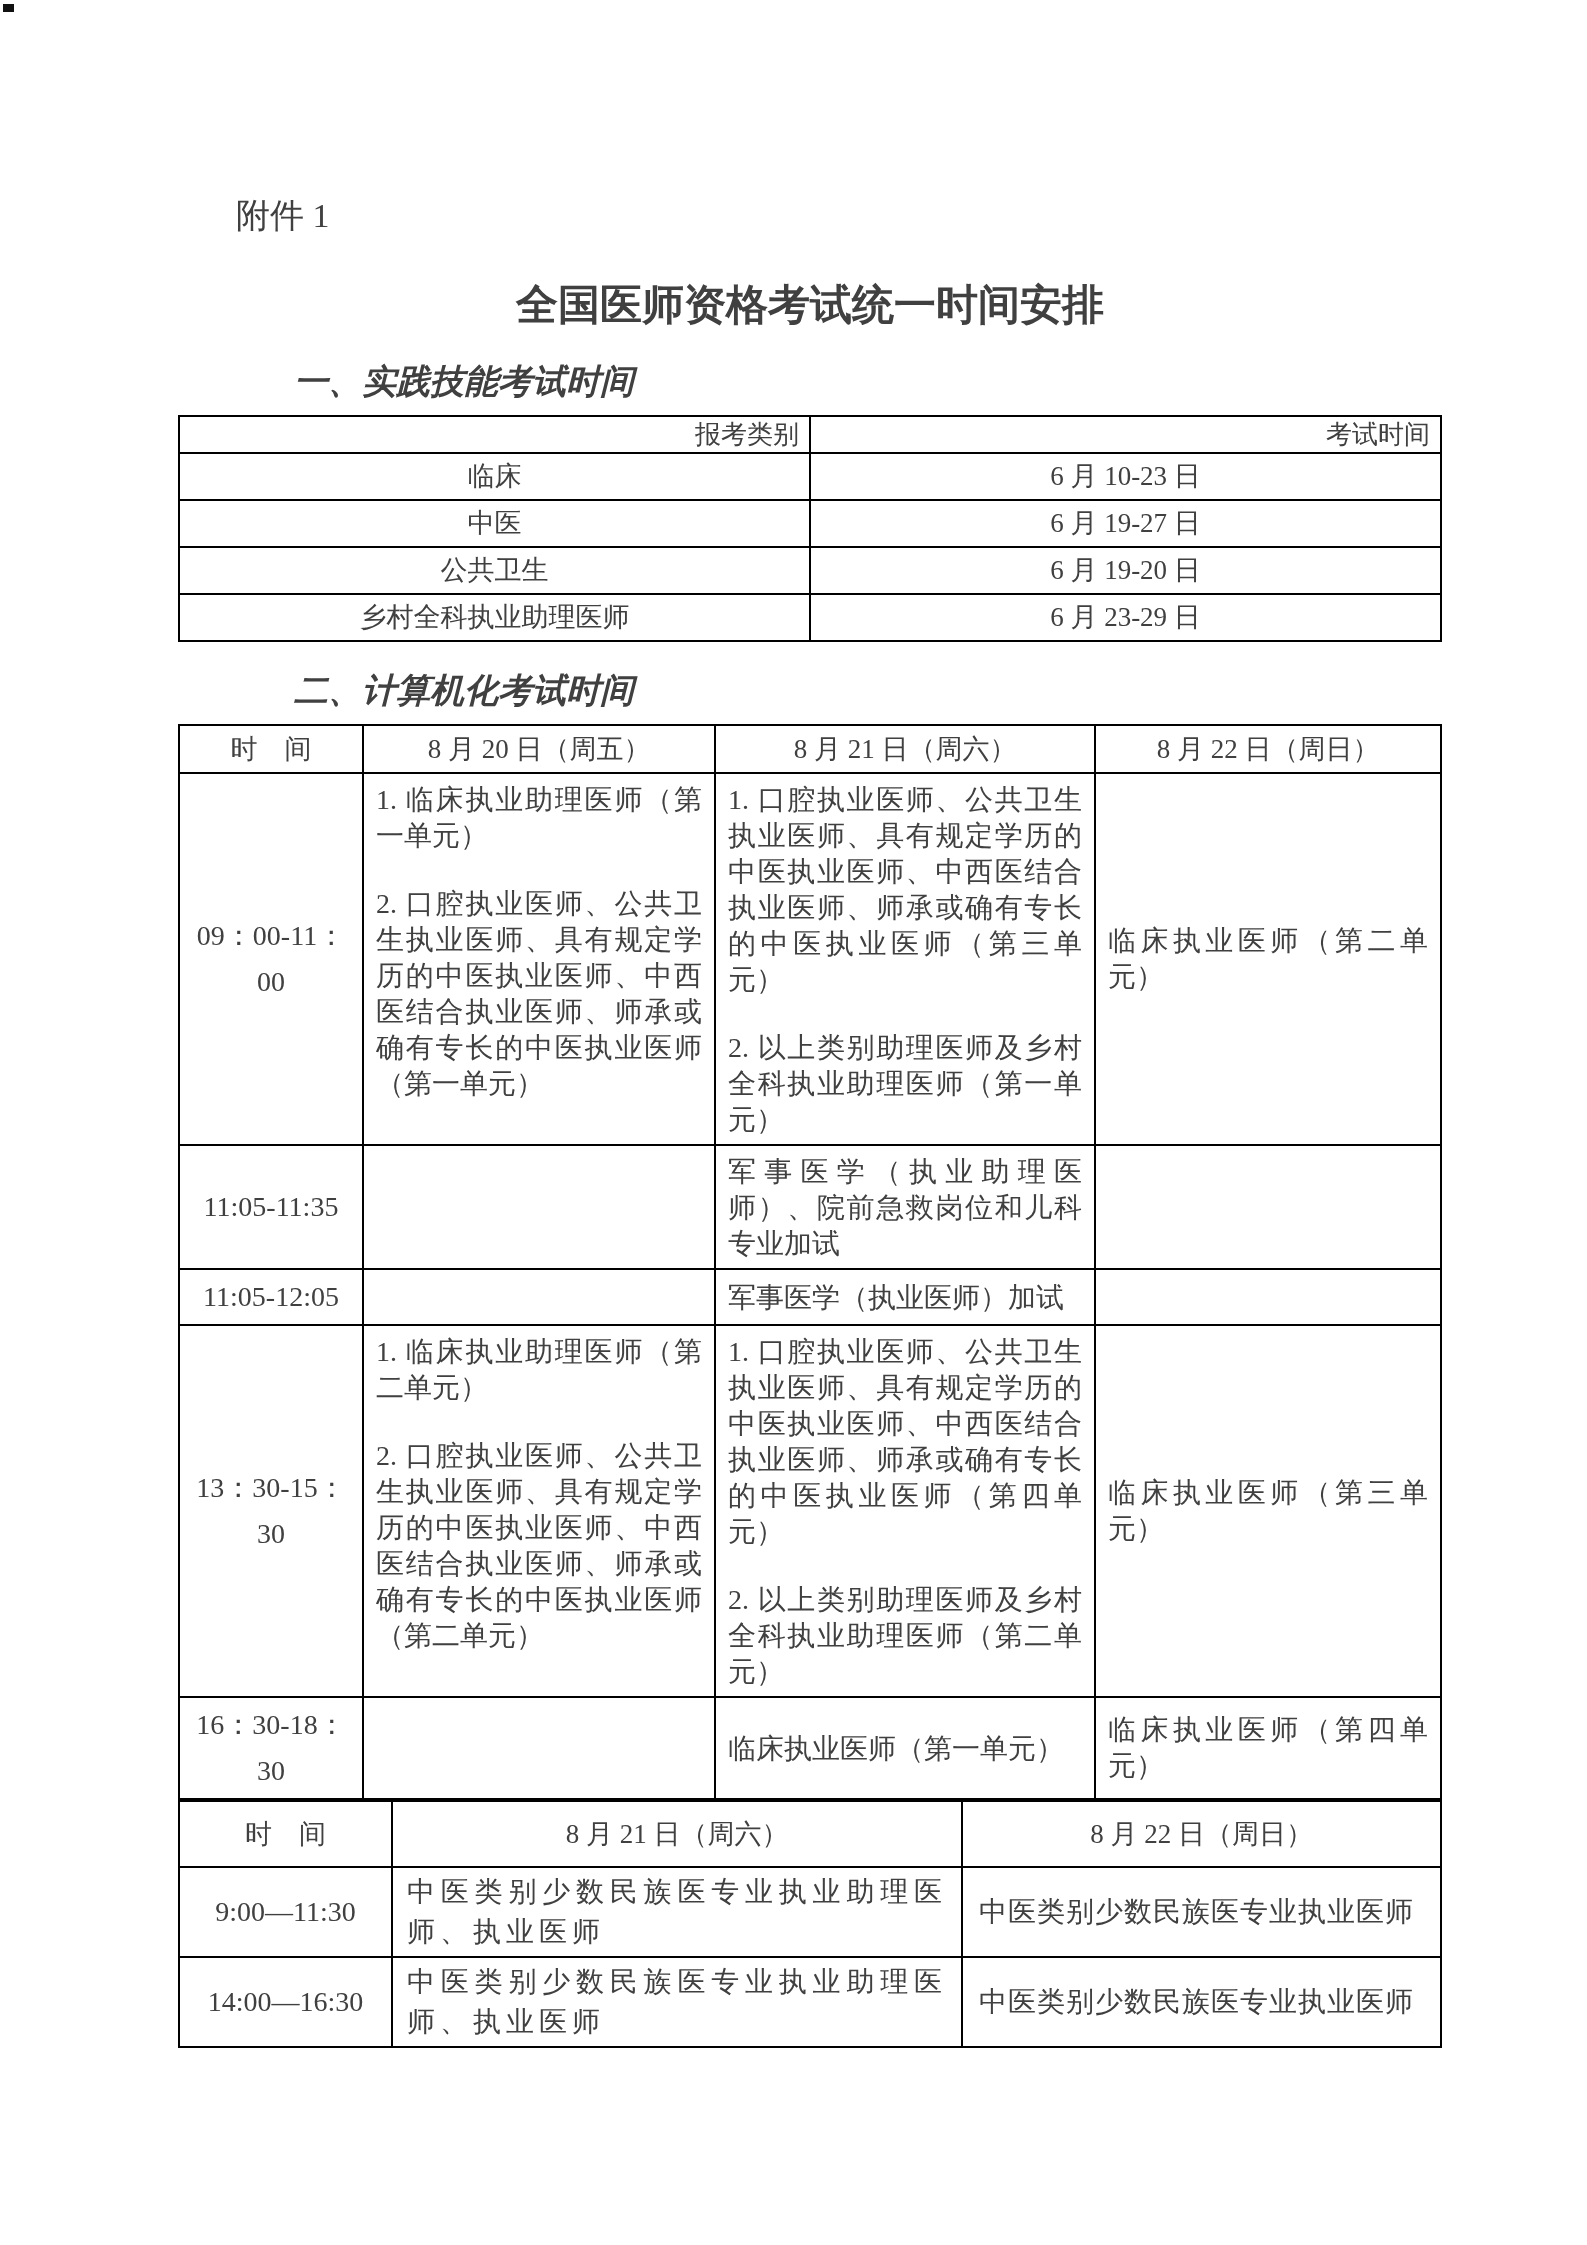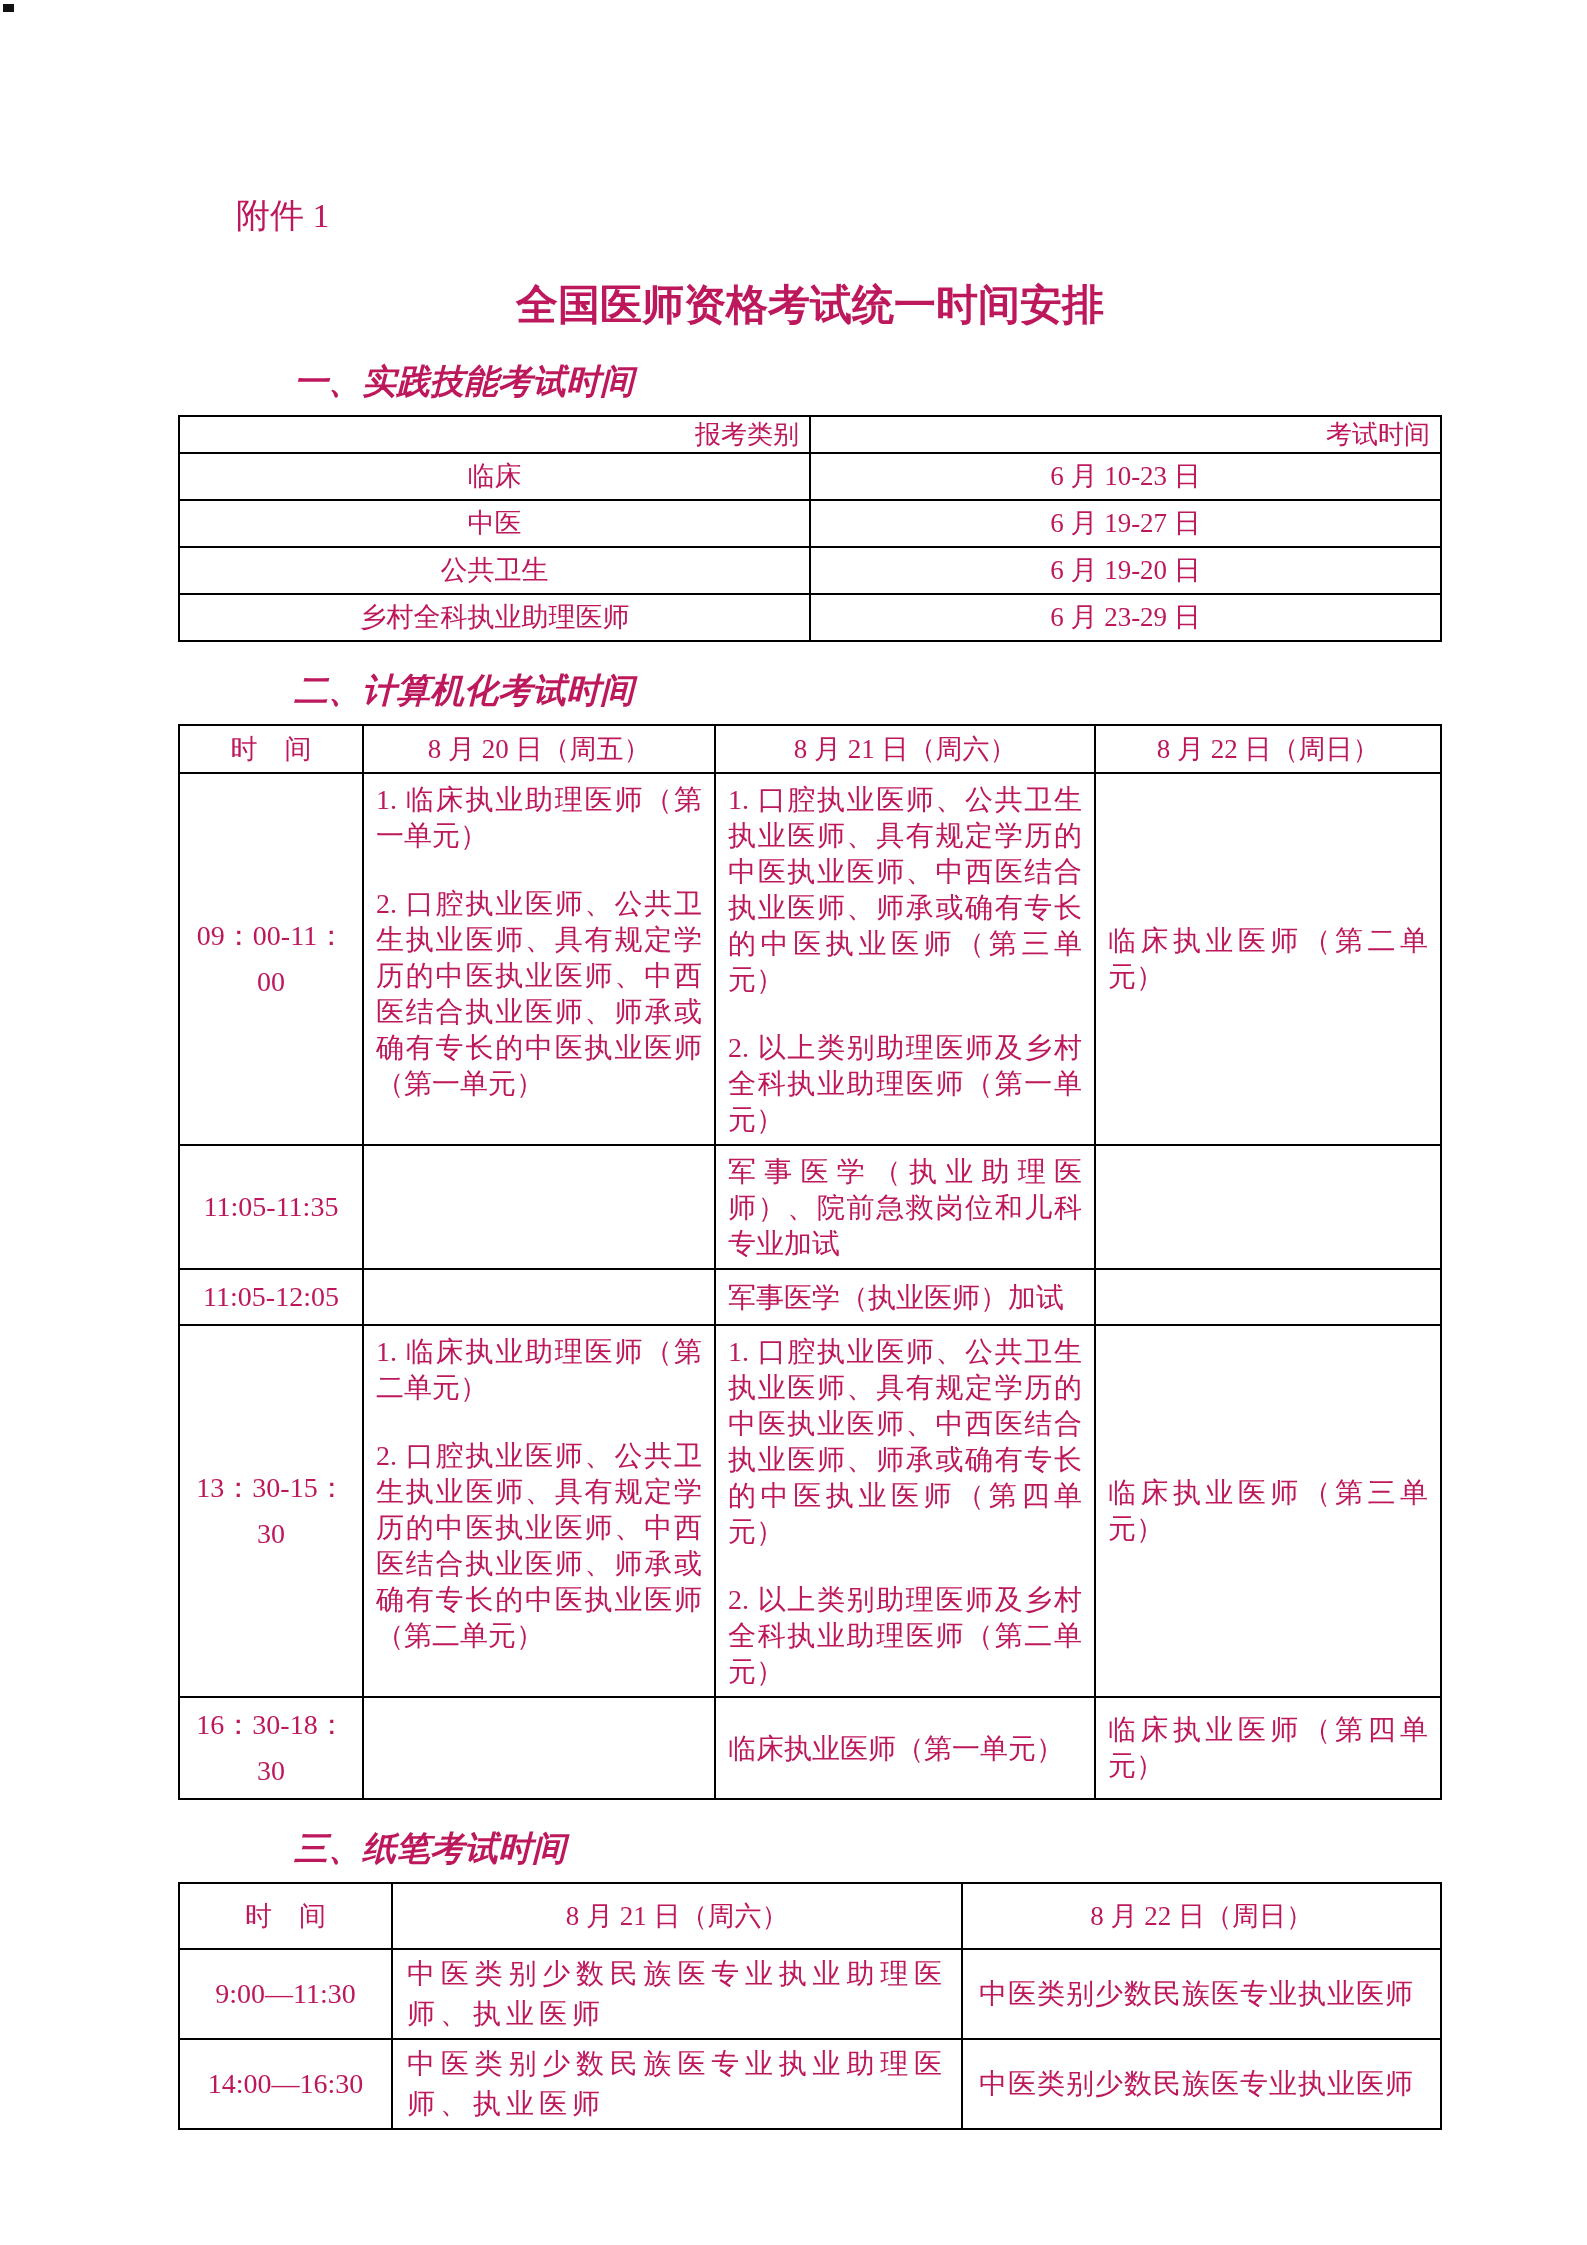--- a/index.html
+++ b/index.html
@@ -1,16 +1,16 @@
 <!DOCTYPE html>
 <html><head>
 <meta charset="utf-8">
 <style>
   html,body{margin:0;padding:0;background:#fff;}
-  .page{position:relative;width:1587px;height:2245px;background:#ffffff;color:#be185d;
+  .page{position:relative;width:1587px;height:2245px;background:#ffffff;color:#404040;
         font-family:"Liberation Serif","DejaVu Serif",serif;overflow:hidden;}
   .artifact{position:absolute;left:3px;top:4px;width:11px;height:8px;background:#111;}
   .content{padding:196px 145px 0 178px;}
   .attachment{font-size:34px;line-height:1.2;margin:0 0 0 58px;}
   .title{font-family:"Liberation Sans","DejaVu Sans",sans-serif;font-weight:bold;
          font-size:42px;text-align:center;margin:40px 0 0 0;}
   .heading{font-family:"Liberation Sans","DejaVu Sans",sans-serif;font-weight:bold;
            font-size:34px;margin:26px 0 10px 116px;font-style:italic;}
   table{border-collapse:collapse;table-layout:fixed;width:1262px;}
   td{border:2px solid #000;overflow:hidden;}
@@ -131,21 +131,20 @@
         </tr>
         <tr class="r5">
           <td class="time">16：30-18：30</td>
           <td></td>
           <td class="body-cell mid">临床执业医师（第一单元）</td>
           <td class="sun-cell">临床执业医师（第四单元）</td>
         </tr>
       </tbody>
     </table>
 
-    <h2 class="heading">三、纸笔考试时间</h2>
     <table class="t3">
       <colgroup>
           <col style="width:213px">
           <col style="width:570px">
           <col style="width:479px">
         </colgroup>
       <tbody>
         <tr>
           <td class="hcell">时　间</td>
           <td class="hcell">8 月 21 日（周六）</td>

